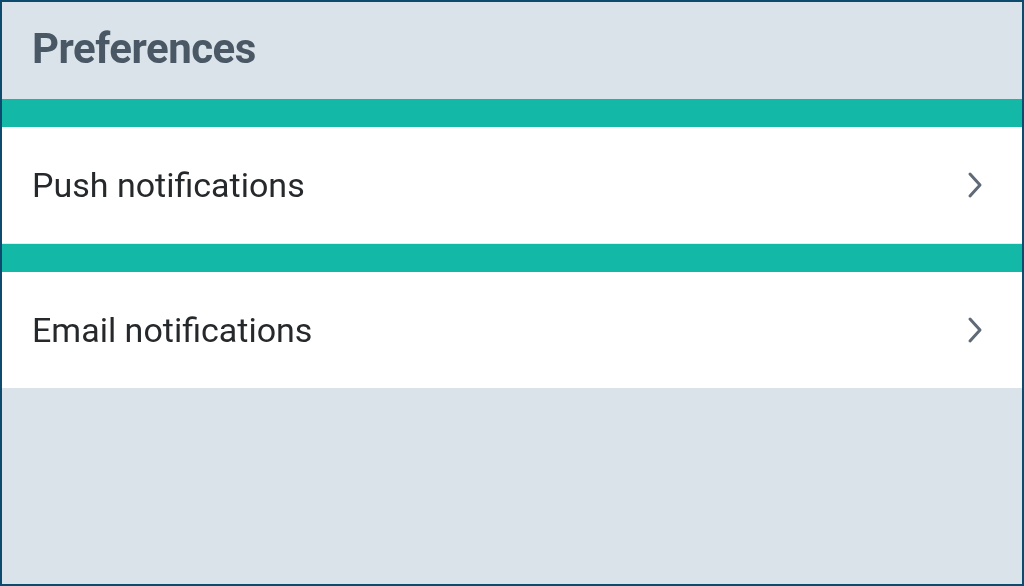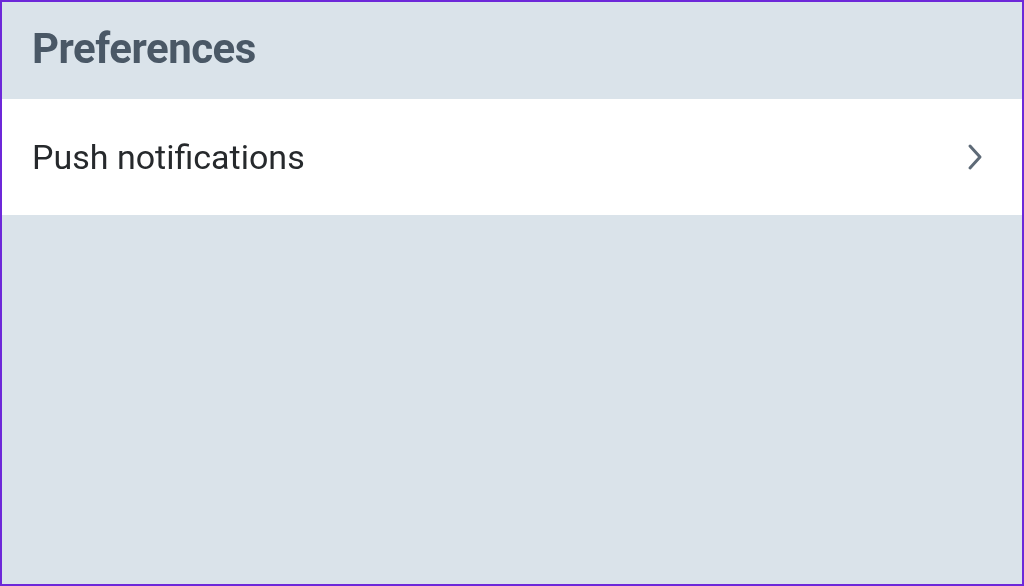--- a/index.html
+++ b/index.html
@@ -10,21 +10,21 @@
     body {
       font-family: -apple-system, BlinkMacSystemFont, "Segoe UI", Roboto, Helvetica, Arial, sans-serif;
       background: #ffffff;
       width: 1024px;
       height: 586px;
       overflow: hidden;
     }
     .container {
       width: 100%;
       height: 100%;
-      border: 2px solid #6d28d9;
+      border: 2px solid #0c4a6e;
       background: #14b8a6;
       display: flex;
       flex-direction: column;
     }
     .header {
       background: #dae3ea;
       padding: 22px 30px 26px 30px;
     }
     .header-title {
       font-size: 42px;
@@ -37,20 +37,21 @@
       flex-direction: column;
     }
     .list-item {
       background: #ffffff;
       padding: 38px 38px 38px 30px;
       display: flex;
       align-items: center;
       justify-content: space-between;
       border-bottom: 1px solid #e4ebf0;
       cursor: pointer;
+      margin-top: 28px;
     }
     .list-item:last-child {
       border-bottom: none;
     }
     .list-item-label {
       font-size: 34px;
       font-weight: 400;
       color: #26292c;
     }
     .chevron {
@@ -73,15 +74,23 @@
   </div>
   <div class="list">
     <div class="list-item">
       <span class="list-item-label">Push notifications</span>
       <span class="chevron">
         <svg viewBox="0 0 18 28" fill="none" stroke="currentColor" stroke-width="3" stroke-linecap="round" stroke-linejoin="round">
           <polyline points="4,3 14,14 4,25"></polyline>
         </svg>
       </span>
     </div>
+    <div class="list-item">
+      <span class="list-item-label">Email notifications</span>
+      <span class="chevron">
+        <svg viewBox="0 0 18 28" fill="none" stroke="currentColor" stroke-width="3" stroke-linecap="round" stroke-linejoin="round">
+          <polyline points="4,3 14,14 4,25"></polyline>
+        </svg>
+      </span>
+    </div>
   </div>
   <div class="footer-space"></div>
 </div>
 
 </body></html>

